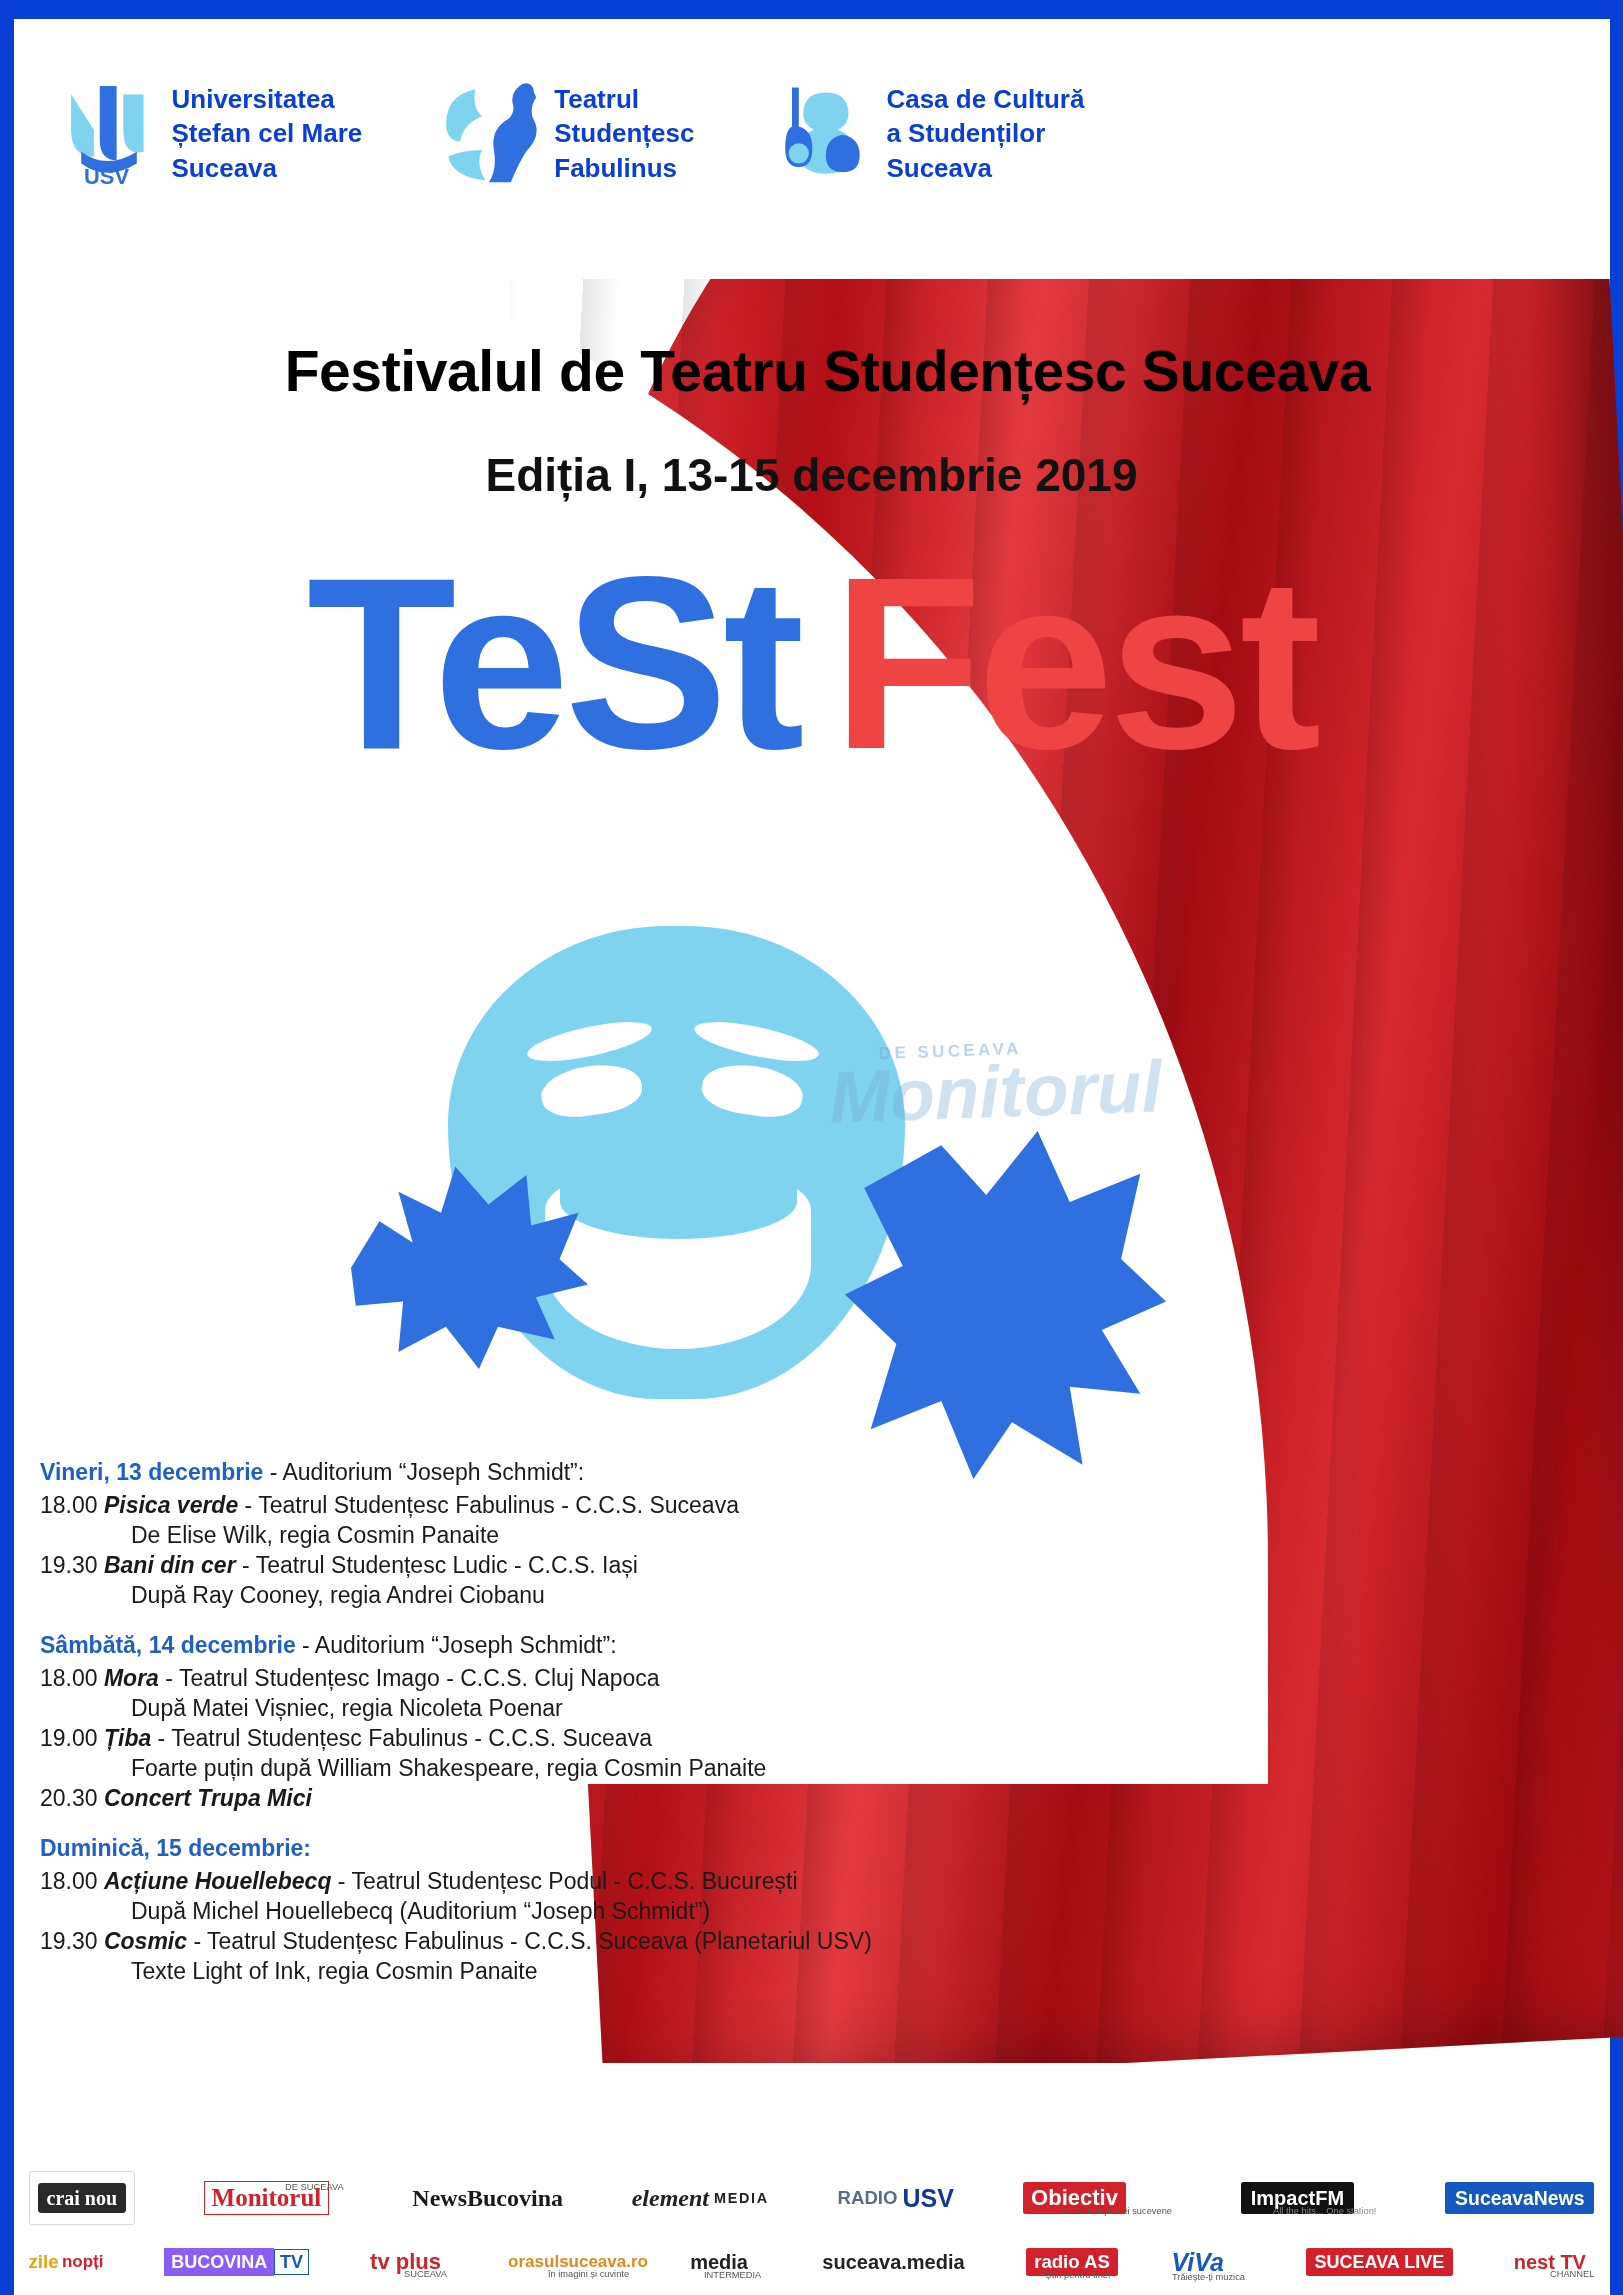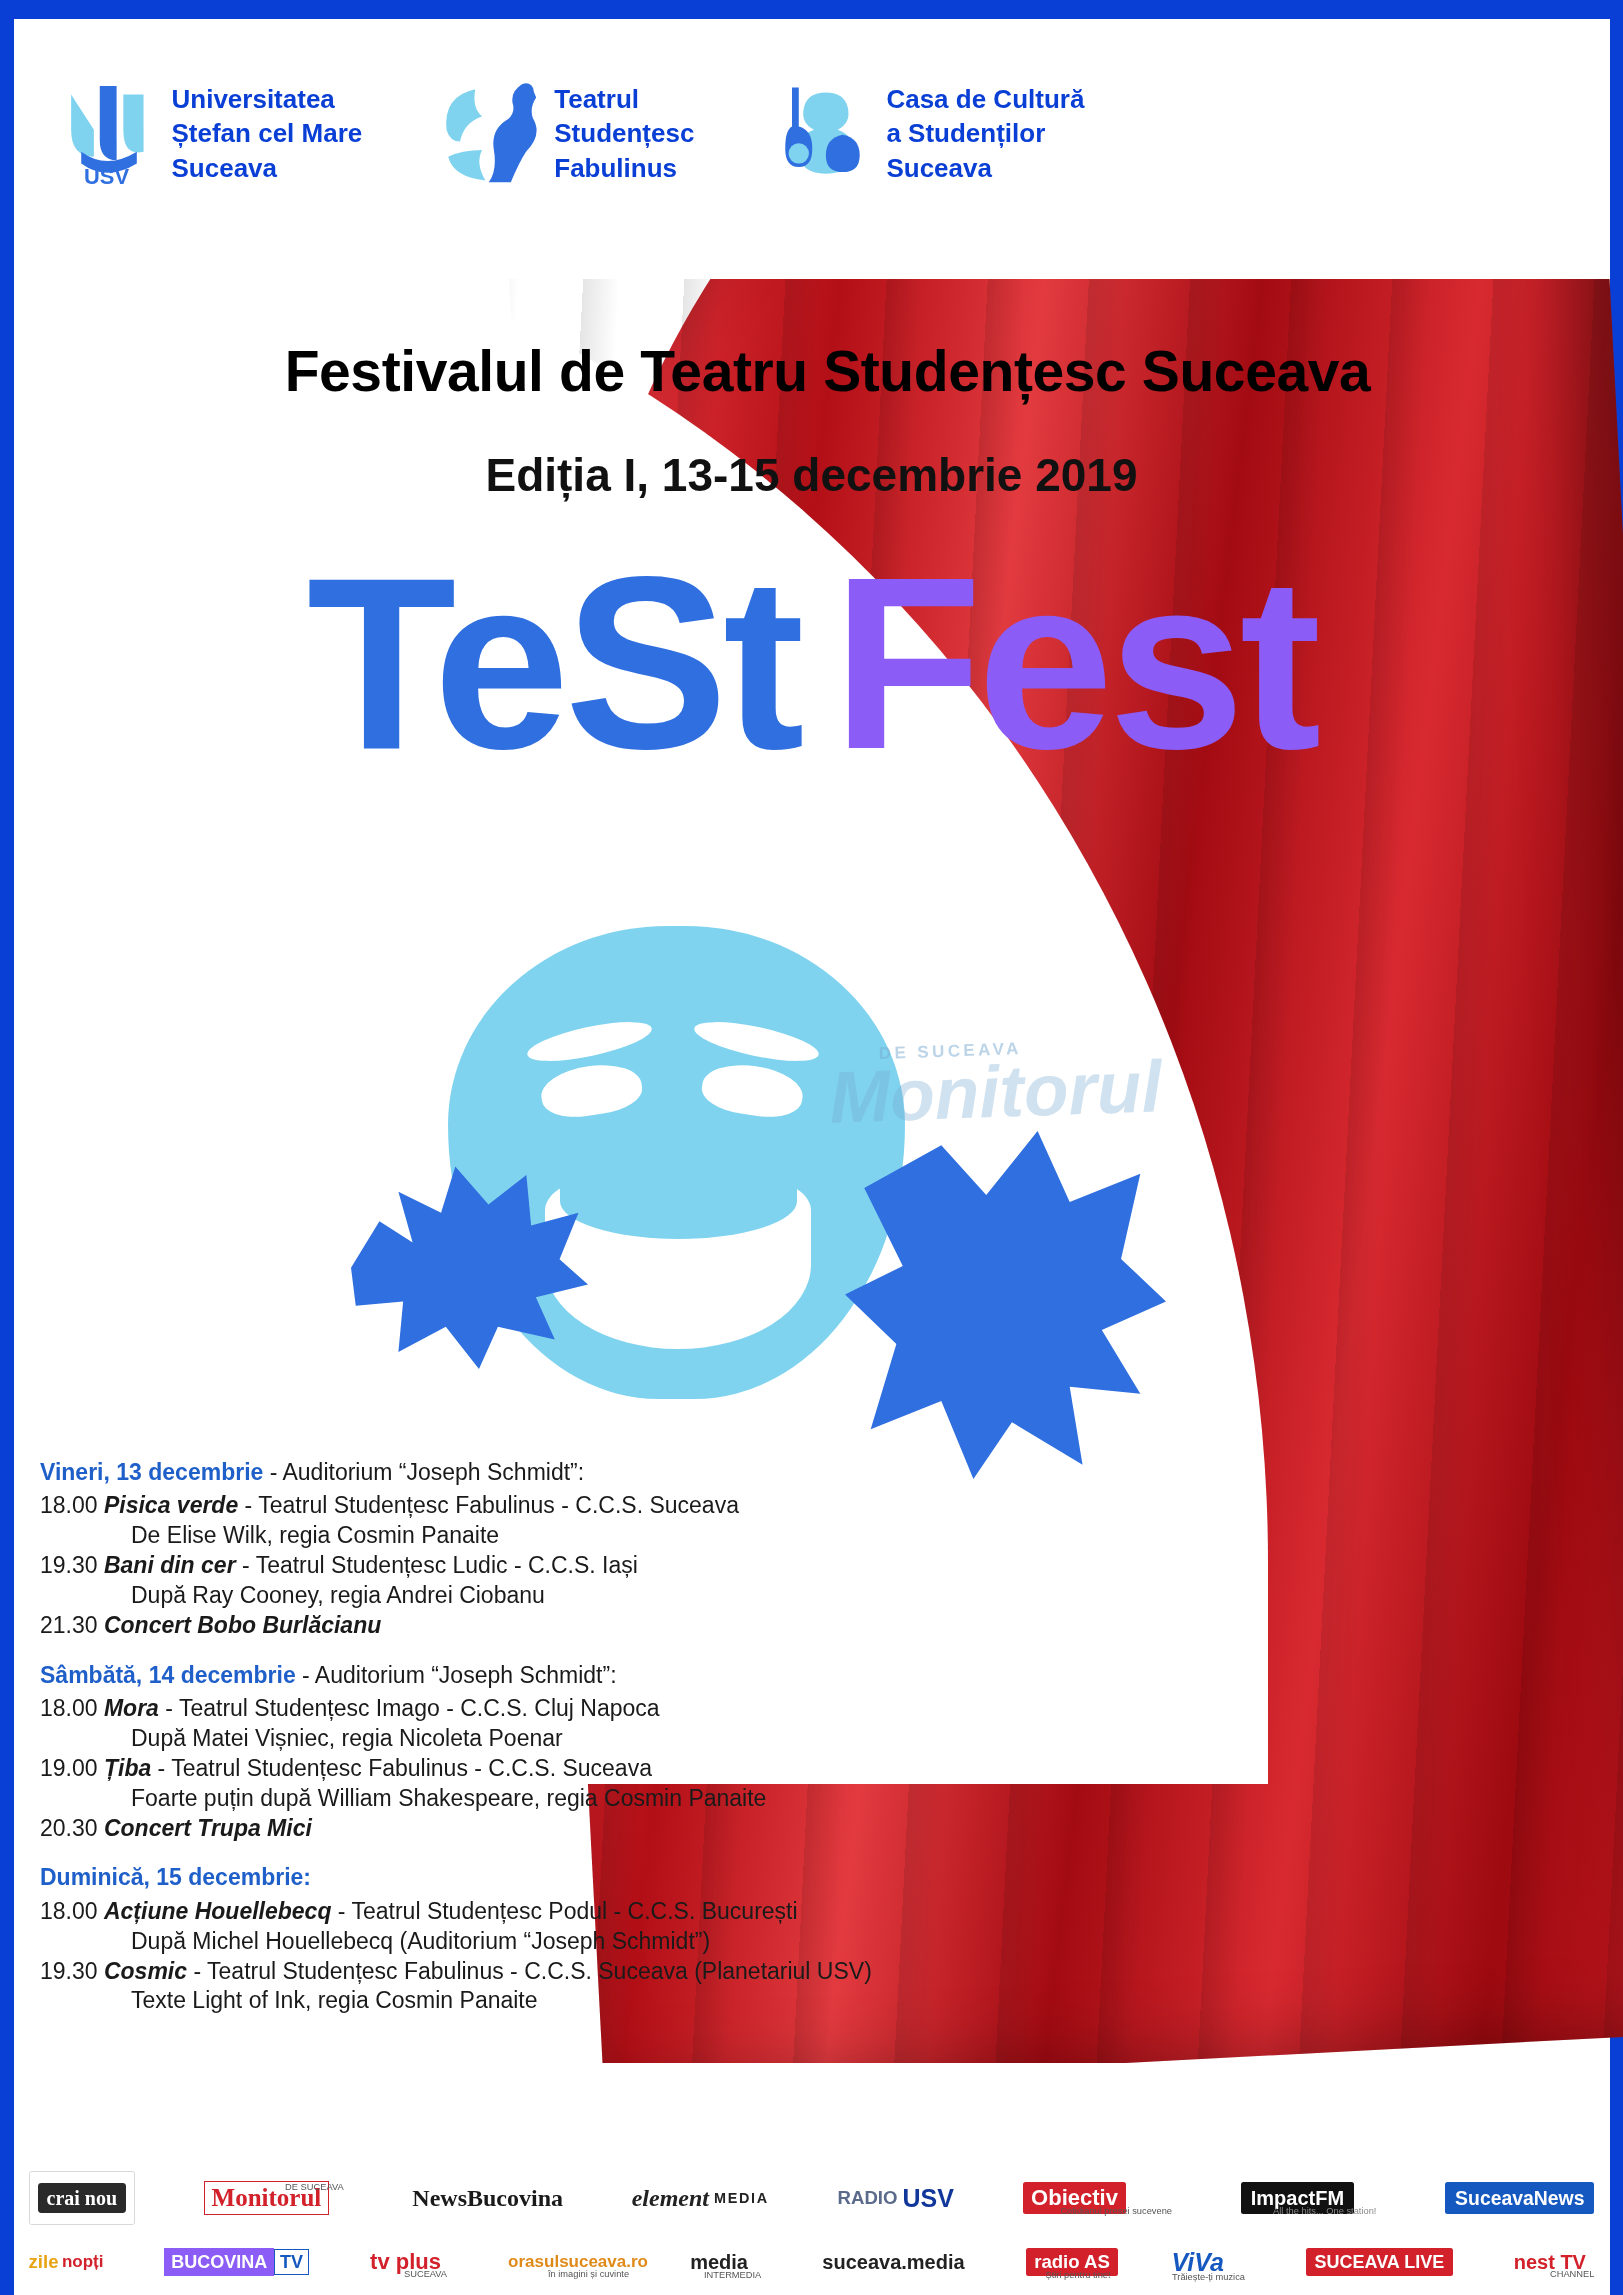--- a/index.html
+++ b/index.html
@@ -104,21 +104,21 @@
     font-size:46px; font-weight:bold; color:#111111;
   }
   .bigtitle{
     position:absolute; left:0; top:541px; width:1623px;
     text-align:center;
     font-size:245px; line-height:245px; font-weight:bold;
     color:#7fd3ef;
     letter-spacing:-5px;
   }
   .bigtitle .w1{color:#2f6fe0;}
-  .bigtitle .w2{color:#8b5cf6;margin-left:33px;}
+  .bigtitle .w2{color:#ef4444;margin-left:33px;}
 
   
   .mask{
     position:absolute; left:448px; top:926px; width:457px; height:473px;
   }
   .mask-face{
     position:absolute; inset:0;
     background:#7fd3ef;
     border-radius:48% 48% 46% 46% / 42% 42% 58% 58%;
   }
@@ -314,24 +314,20 @@
       <div class="ev">
         <span class="time">18.00</span>
         <span class="name">Pisica verde</span><span> - Teatrul Studențesc Fabulinus - C.C.S. Suceava</span>
       </div>
       <div class="ev-sub">De Elise Wilk, regia Cosmin Panaite</div>
       <div class="ev">
         <span class="time">19.30</span>
         <span class="name">Bani din cer</span><span> - Teatrul Studențesc Ludic - C.C.S. Iași</span>
       </div>
       <div class="ev-sub">După Ray Cooney, regia Andrei Ciobanu</div>
-      <div class="ev">
-        <span class="time">21.30</span>
-        <span class="name">Concert Bobo Burlăcianu</span><span></span>
-      </div>
     </div>
 
     <div class="day">
       <div class="day-head">
         <span>Sâmbătă, 14 decembrie</span><span class="venue"> - Auditorium “Joseph Schmidt”:</span>
       </div>
       <div class="ev">
         <span class="time">18.00</span>
         <span class="name">Mora</span><span> - Teatrul Studențesc Imago - C.C.S. Cluj Napoca</span>
       </div>

